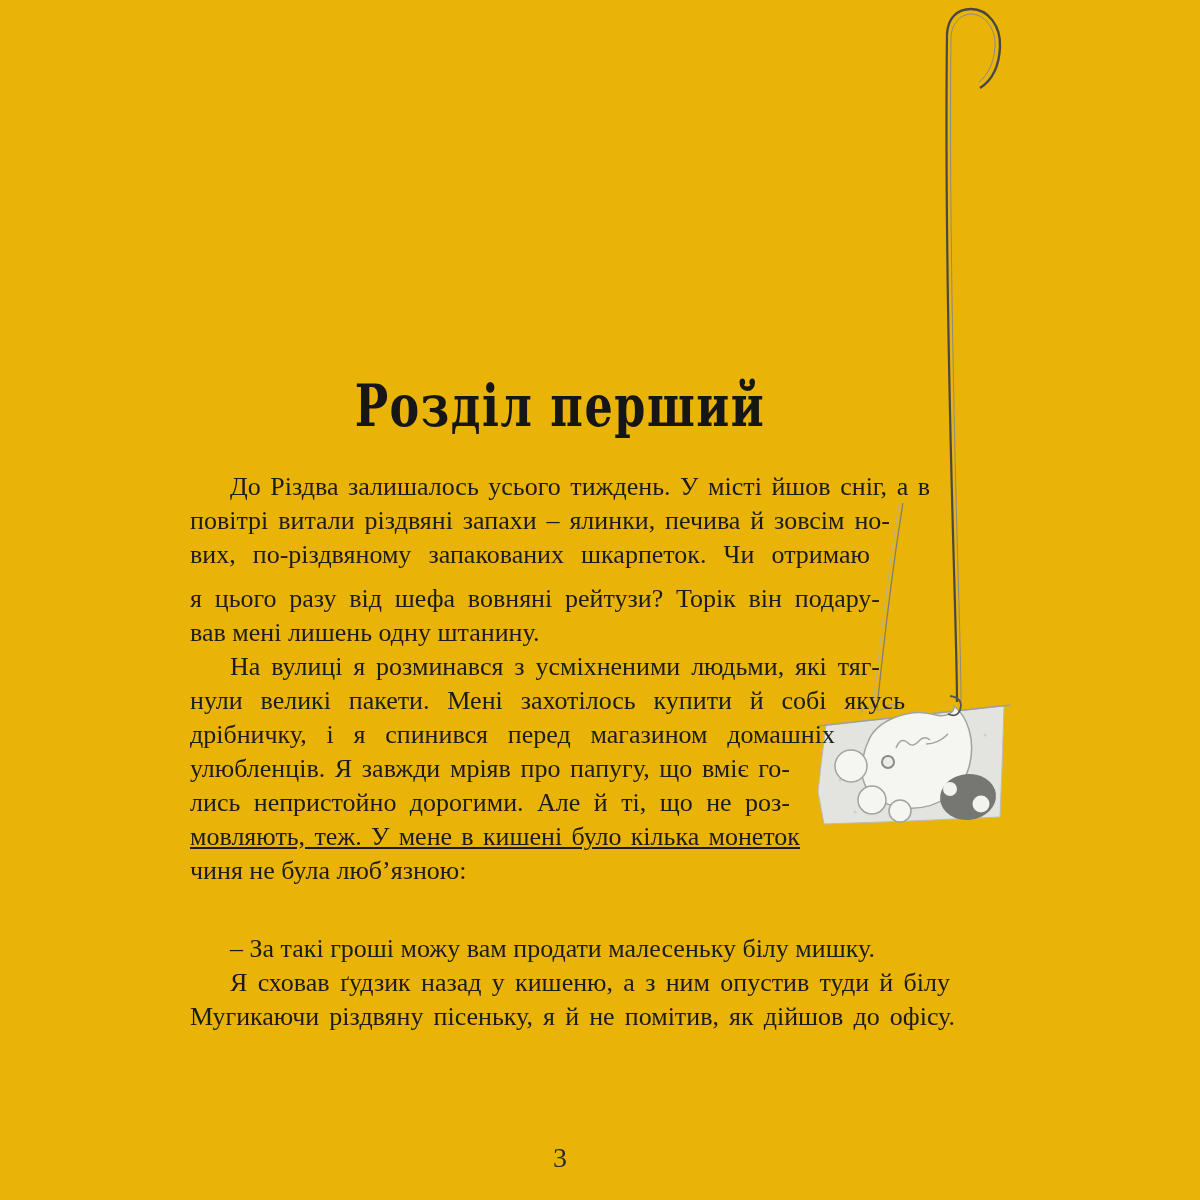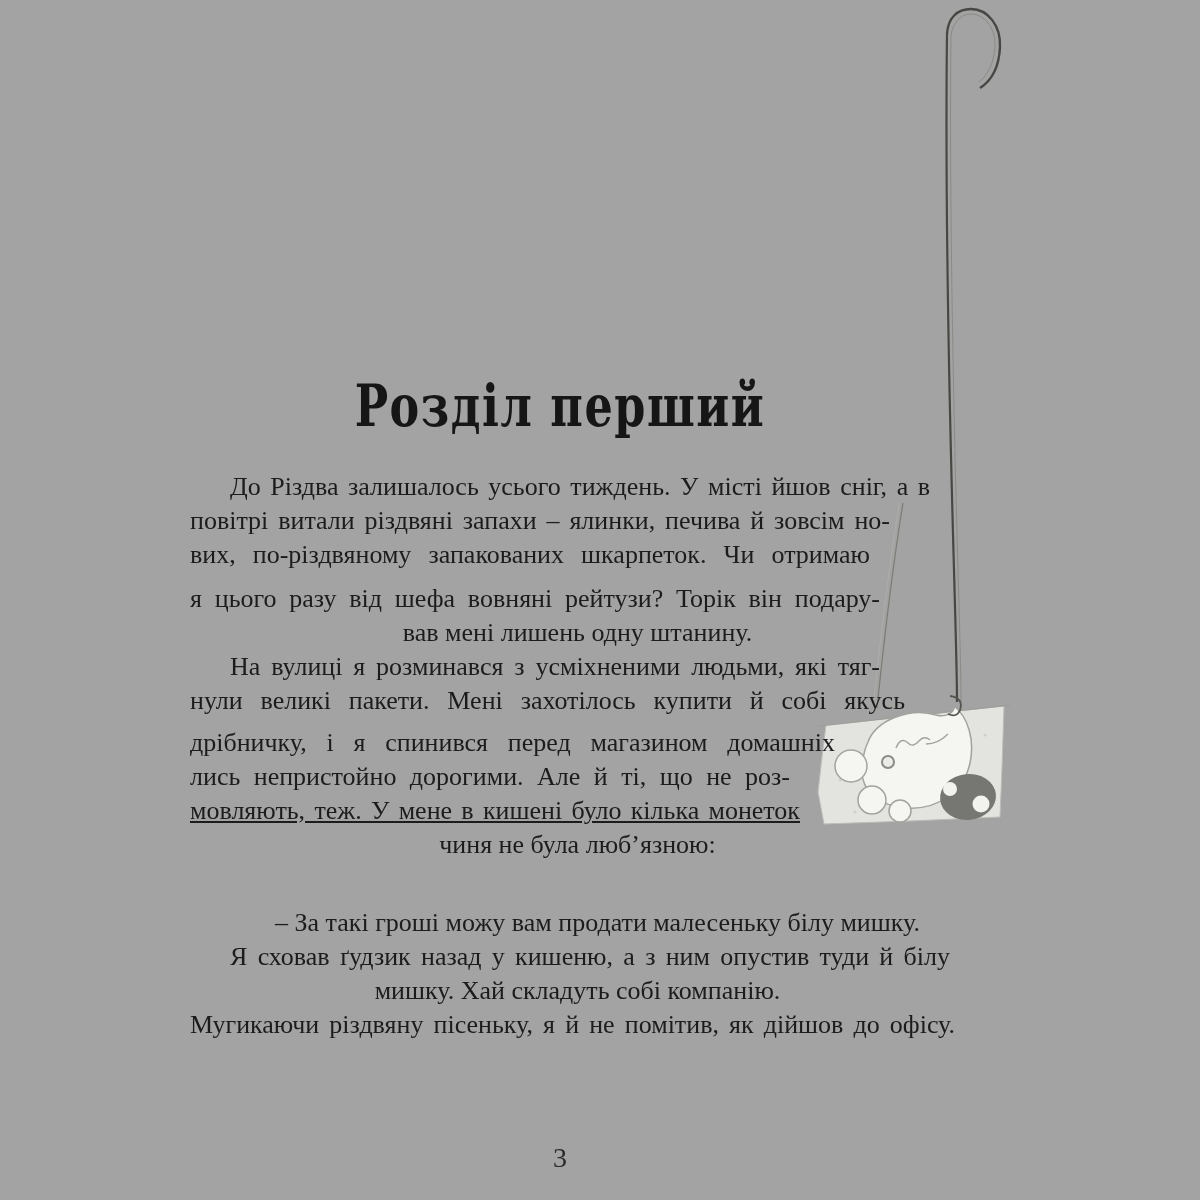--- a/index.html
+++ b/index.html
@@ -1,32 +1,32 @@
 <!DOCTYPE html>
 <html><head>
 <meta charset="utf-8">
 <style>
   html,body { margin:0; padding:0; background:#ffffff; }
   .page {
     position:relative; width:1200px; height:1200px;
-    background:#a3a3a3; overflow:hidden;
+    background:#eab308; overflow:hidden;
     font-family:"Liberation Serif", serif; color:#1c1c1c;
   }
   .chapter-heading {
     position:absolute; top:334px; left:190px; width:740px;
     text-align:center; white-space:nowrap;
     font-family:"DejaVu Serif", serif; font-weight:700;
     font-size:57px; letter-spacing:2px; color:#161616;
     transform:scaleX(0.78); transform-origin:50% 50%;
   }
   .body-text {
     position:absolute; left:190px; top:470px; width:775px;
     font-size:26px; line-height:34px;
   }
-  .line { height:34px; white-space:nowrap;text-align:center; }
+  .line { height:34px; white-space:nowrap; }
   .line.just {
     white-space:normal; overflow:hidden;
     text-align:justify; text-align-last:justify;
   }
   .page-number {
     position:absolute; left:190px; top:1142px; width:740px;
     text-align:center; font-size:28px; color:#2a2a2a;
   }
   .illustration { position:absolute; left:780px; top:0; }
 </style>
@@ -82,24 +82,24 @@
   </svg>
 
   <div class="body-text">
       <div class="line just" style="width: 740px; text-indent: 40px;">До Різдва залишалось усього тиждень. У місті йшов сніг, а в</div>
       <div class="line just" style="width: 700px;">повітрі витали різдвяні запахи – ялинки, печива й зовсім но-</div>
       <div class="line just" style="width: 680px;">вих, по-різдвяному запакованих шкарпеток. Чи отримаю</div>
       <div class="line just" style="width: 690px; margin-top: 10px;">я цього разу від шефа вовняні рейтузи? Торік він подару-</div>
       <div class="line">вав мені лишень одну штанину.</div>
       <div class="line just" style="width: 690px; text-indent: 40px;">На вулиці я розминався з усміхненими людьми, які тяг-</div>
       <div class="line just" style="width: 715px;">нули великі пакети. Мені захотілось купити й собі якусь</div>
-      <div class="line just" style="width: 645px; margin-top: 8px;">дрібничку, і я спинився перед магазином домашніх</div>
+      <div class="line just" style="width: 645px;">дрібничку, і я спинився перед магазином домашніх</div>
+      <div class="line just" style="width: 600px;">улюбленців. Я завжди мріяв про папугу, що вміє го-</div>
       <div class="line just" style="width: 600px;">лись непристойно дорогими. Але й ті, що не роз-</div>
       <div class="line just" style="width: 610px; text-decoration: underline;">мовляють, теж. У мене в кишені було кілька монеток</div>
       <div class="line">чиня не була люб’язною:</div>
       <div class="line" style="text-indent: 40px; margin-top: 44px;">– За такі гроші можу вам продати малесеньку білу мишку.</div>
       <div class="line just" style="width: 760px; text-indent: 40px;">Я сховав ґудзик назад у кишеню, а з ним опустив туди й білу</div>
-      <div class="line">мишку. Хай складуть собі компанію.</div>
       <div class="line just" style="width: 765px;">Мугикаючи різдвяну пісеньку, я й не помітив, як дійшов до офісу.</div>
     </div>
 
   <div class="page-number">3</div>
 </div>
 
 </body></html>

